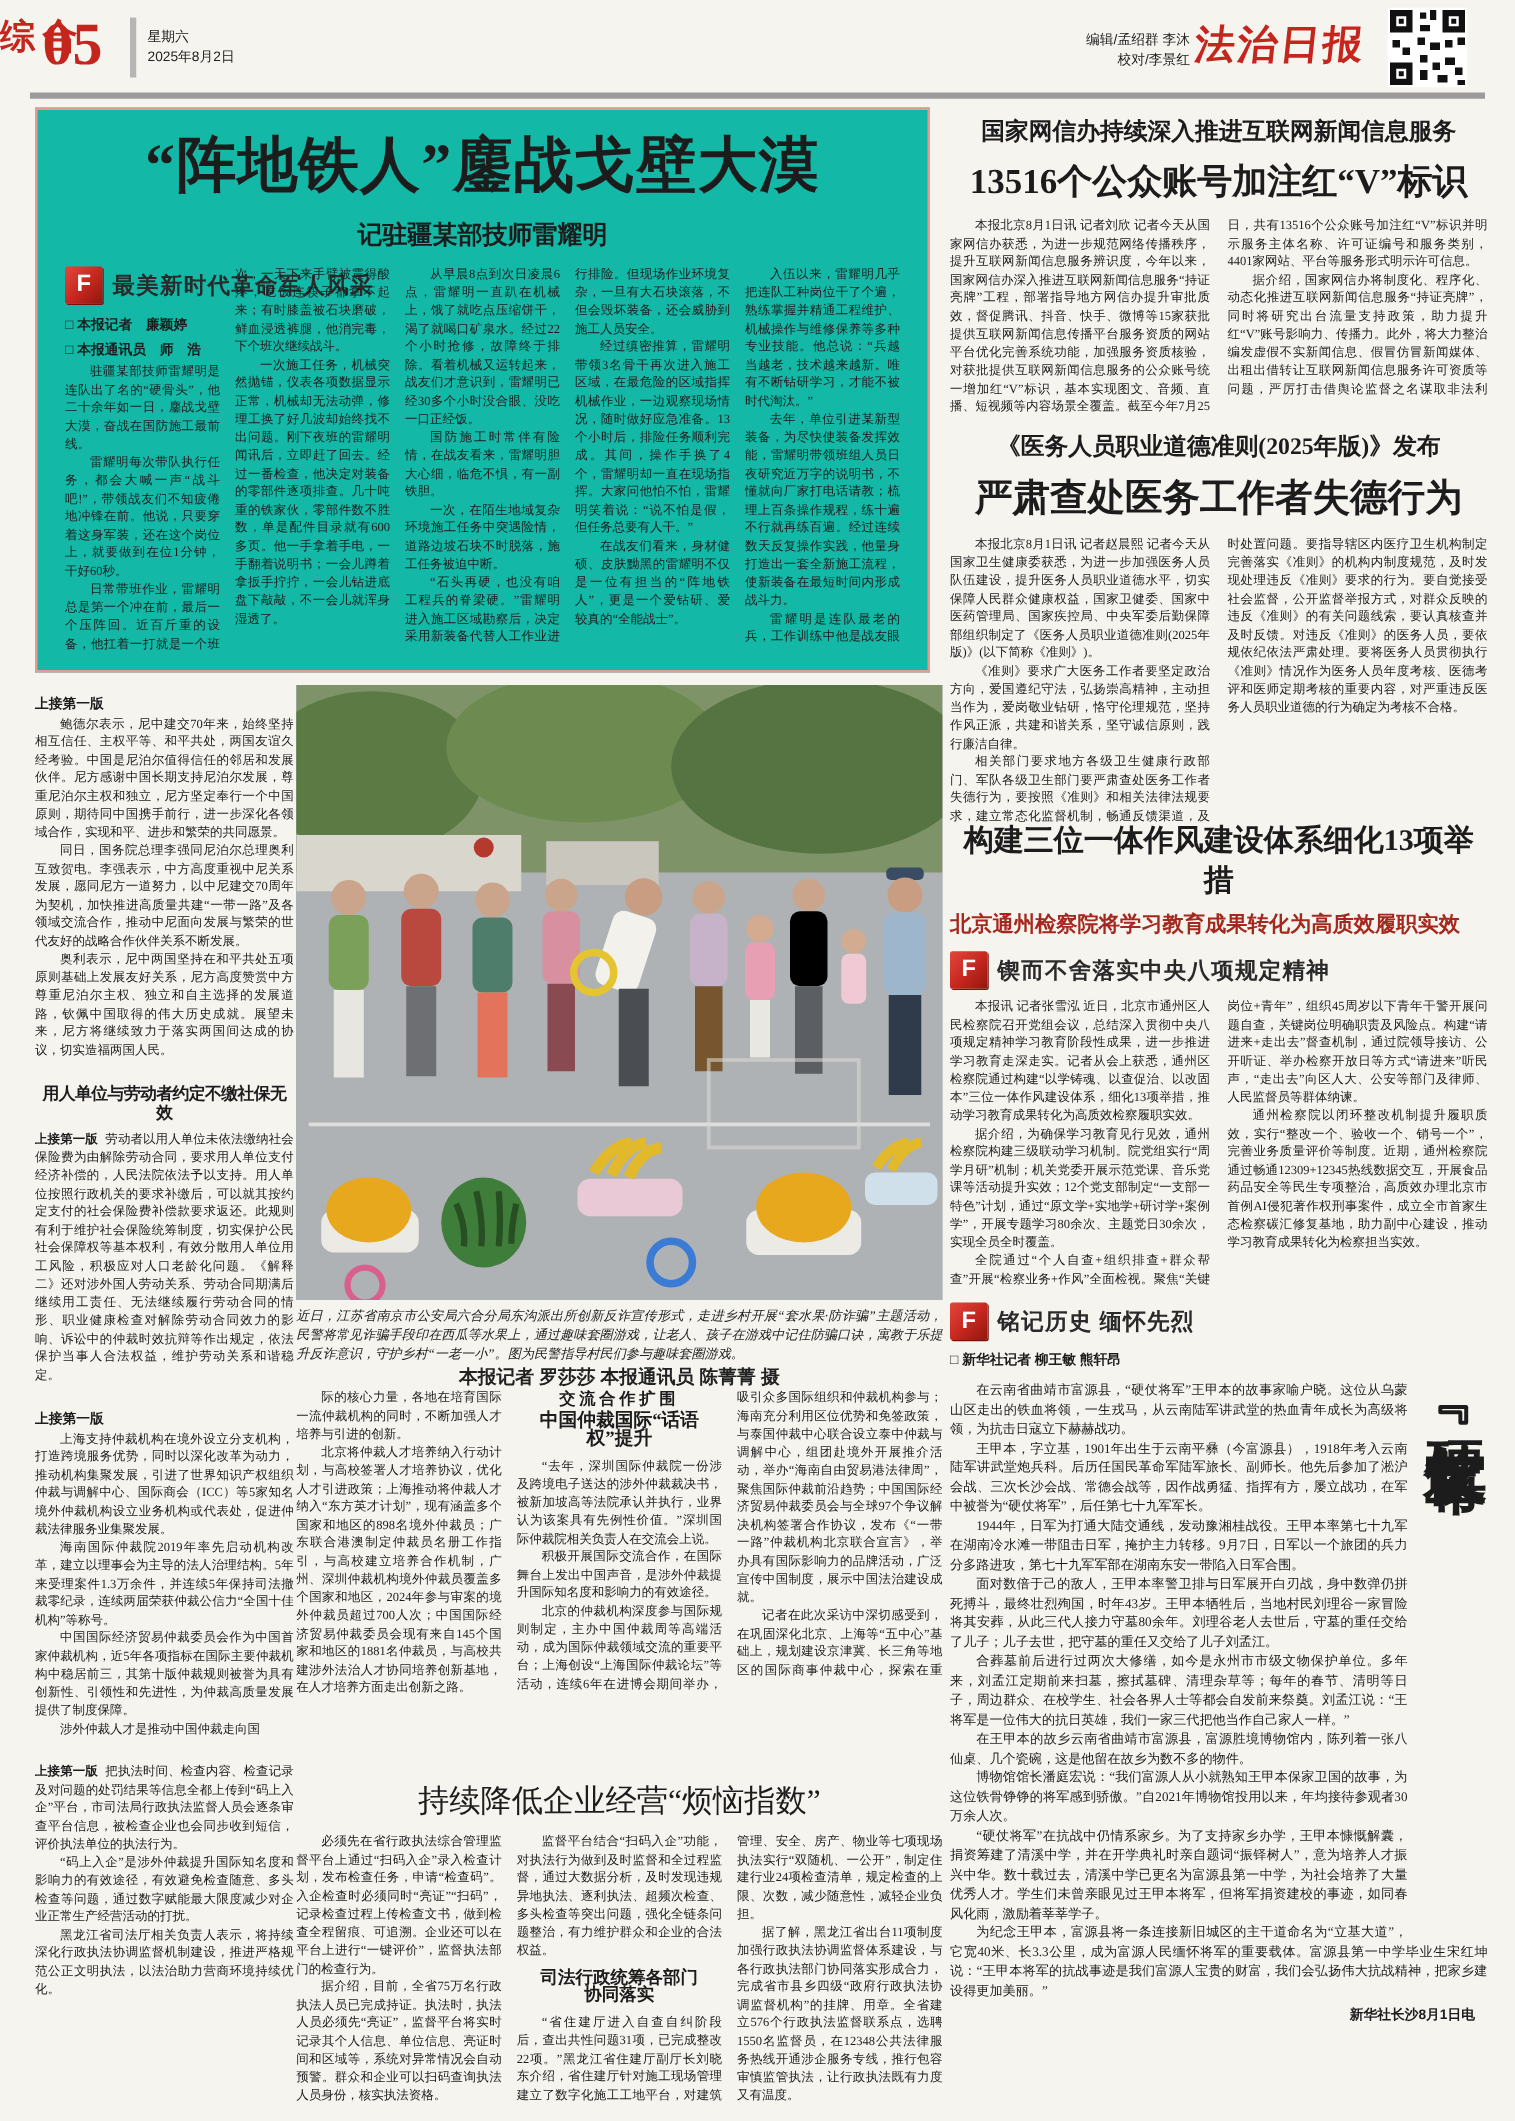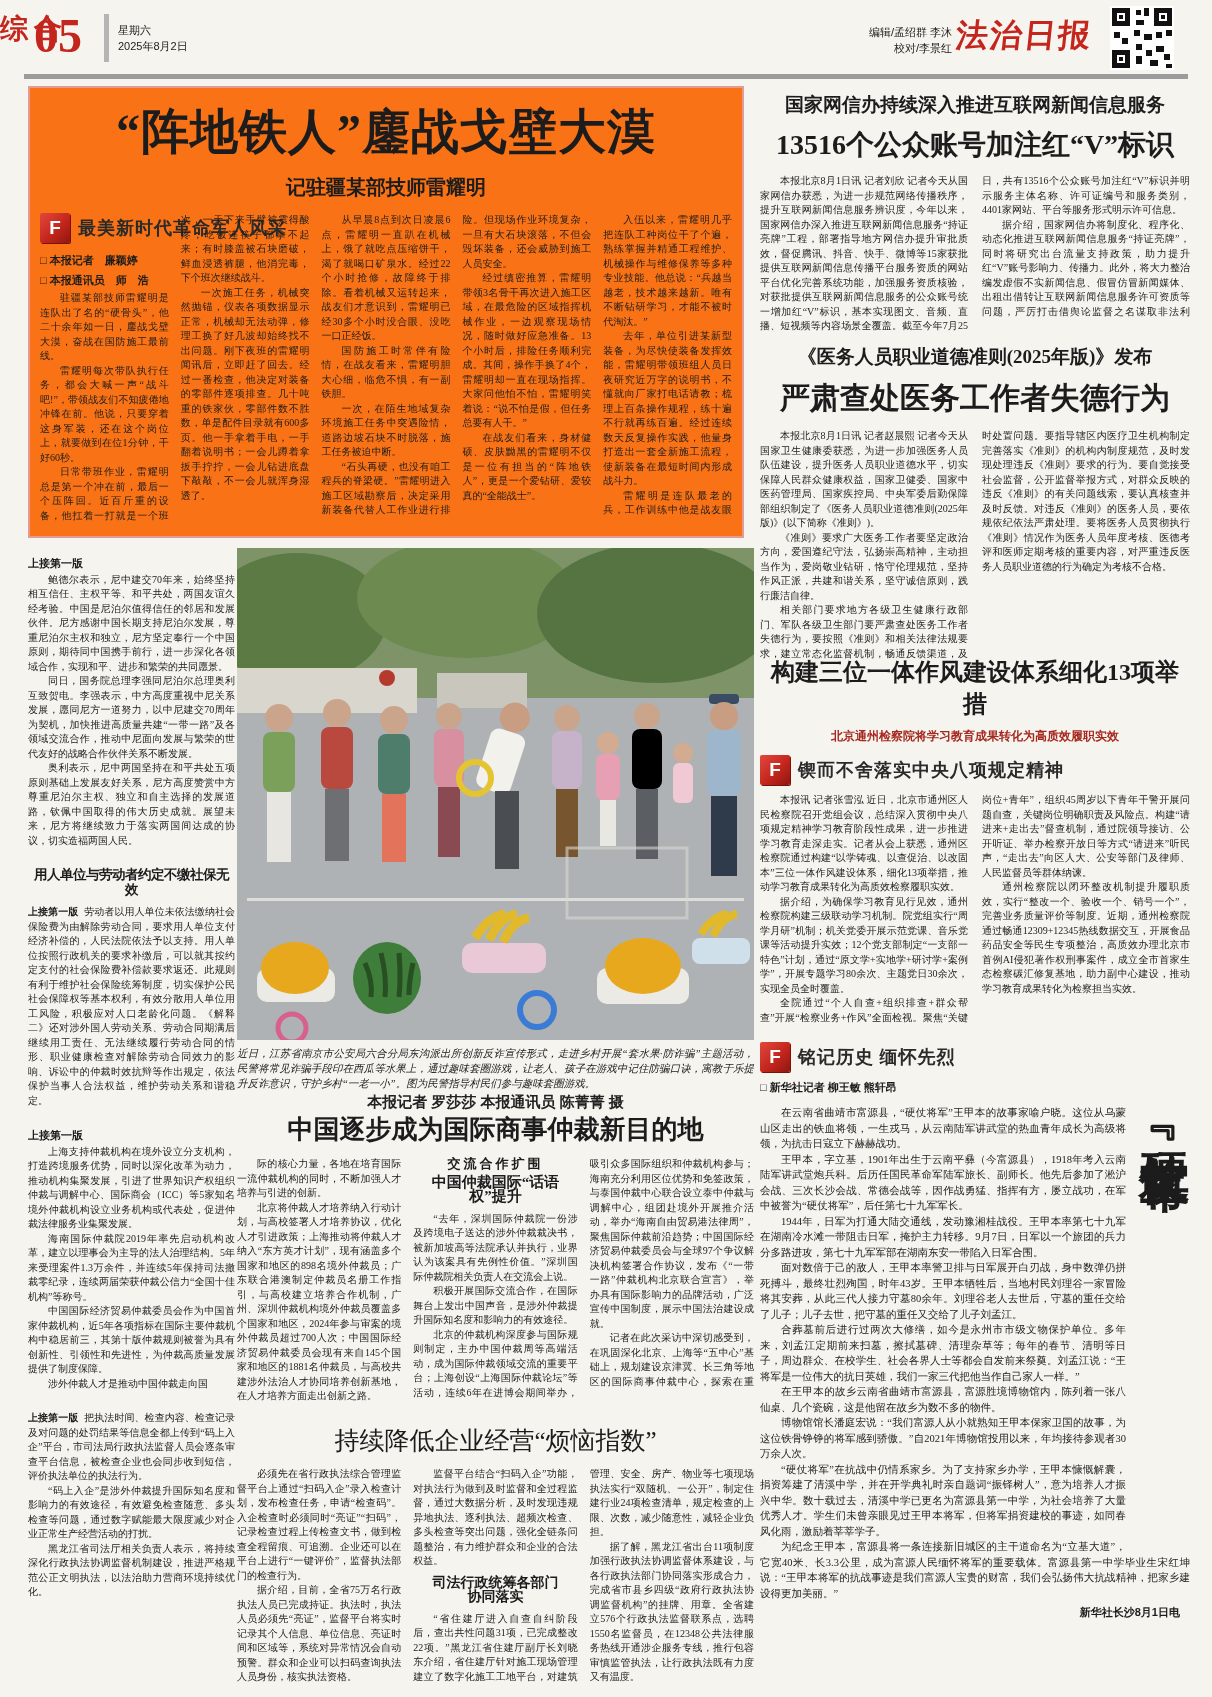--- a/index.html
+++ b/index.html
@@ -24,21 +24,21 @@
   .body10 { font-size:10px; line-height:14.5px; }
   .noindent { text-indent:0; }
   .lead-label { font-weight:bold; margin-right:6px; }
 
   
   .kicker-row { display:flex; align-items:center; gap:8px; margin-bottom:8px; break-inside:avoid; }
   .cube { width:30px; height:30px; flex:0 0 30px; background:linear-gradient(135deg,#e2473c 0%,#c4261d 55%,#8f170f 100%); border-radius:2px; color:#fff; font-weight:900; font-size:19px; display:flex; align-items:center; justify-content:center; font-family:"Liberation Sans",sans-serif; box-shadow:1px 1px 0 #7a120c; }
   .kicker-text { font-size:18px; font-weight:bold; color:#2a2a2a; letter-spacing:1px; white-space:nowrap; }
 
   
-  .mainbox { position:absolute; left:28px; top:86px; width:716px; height:452px; border:2px solid #e39b92; background:#f97316; padding:8px 10px; }
+  .mainbox { position:absolute; left:28px; top:86px; width:716px; height:452px; border:2px solid #e39b92; background:#14b8a6; padding:8px 22px; }
   .main-hl { text-align:center; font-size:48px; font-weight:900; letter-spacing:1px; margin-top:4px; }
   .main-sub { text-align:center; font-size:20px; font-weight:bold; margin:10px 0 12px; }
   .main-body { column-count:5; column-gap:12px; height:318px; }
   .byline-line { font-size:11px; font-weight:bold; line-height:18px; text-indent:0; margin-bottom:2px; font-family:"Liberation Sans",sans-serif; }
 
   
   .sidebar { position:absolute; left:28px; top:556px; width:207px; height:1134px; overflow:hidden; }
   .sb-block { margin-bottom:20px; }
   .sb-label { font-weight:900; font-size:11px; margin-bottom:2px; }
   .sb-hl { text-align:center; font-size:13.5px; font-weight:900; margin:6px 0 8px; letter-spacing:-0.5px; }
@@ -67,21 +67,21 @@
   .artv-hl { text-align:center; font-size:28px; font-weight:900; margin:8px 0 10px; }
   .artv-body { column-count:2; column-gap:14px; height:168px; }
 
   .med { position:absolute; left:760px; top:344px; width:430px; height:330px; }
   .med-kicker { text-align:center; font-size:19px; font-weight:bold; }
   .med-hl { text-align:center; font-size:30px; font-weight:900; margin:8px 0 10px; }
   .med-body { column-count:2; column-gap:14px; height:238px; }
 
   .tz { position:absolute; left:760px; top:656px; width:430px; height:352px; }
   .tz-hl { text-align:center; font-size:24px; font-weight:900; }
-  .tz-sub { text-align:center; font-size:12px; font-weight:bold; color:#a5281e; margin:8px 0 10px; }
+  .tz-sub { text-align:left; font-size:17px; font-weight:bold; color:#a5281e; margin:8px 0 10px; }
   .tz-kicker { margin:2px 0 8px; }
   .tz-body { column-count:2; column-gap:14px; height:236px; }
 
   .wang { position:absolute; left:760px; top:1042px; width:430px; height:648px; }
   .wang-byline { font-size:11px; font-weight:bold; font-family:"Liberation Sans",sans-serif; margin:4px 0 10px; }
   .wang-body { font-size:10.5px; line-height:15.5px; text-align:justify; height:600px; overflow:hidden; }
   .vtitle { float:right; writing-mode:vertical-rl; height:432px; margin:4px 0 10px 14px; text-align:start; }
   .vtitle .big { font-size:50px; font-weight:900; letter-spacing:4px; line-height:1; }
   .vtitle .small { font-size:24px; font-weight:900; margin-top:14px; padding-top:8px; }
   .dateline { text-align:right; font-weight:bold; font-size:11px; padding-right:10px; margin-top:4px; font-family:"Liberation Sans",sans-serif; }
@@ -243,21 +243,20 @@
       <circle cx="55" cy="480" r="14" fill="none" stroke="#d85f8e" stroke-width="5"></circle>
     </g>
   </svg>
 </div>
 <div class="caption">
   <span>近日，江苏省南京市公安局六合分局东沟派出所创新反诈宣传形式，走进乡村开展“套水果·防诈骗”主题活动，民警将常见诈骗手段印在西瓜等水果上，通过趣味套圈游戏，让老人、孩子在游戏中记住防骗口诀，寓教于乐提升反诈意识，守护乡村“一老一小”。图为民警指导村民们参与趣味套圈游戏。</span>
   <div class="credit">本报记者 罗莎莎 本报通讯员 陈菁菁 摄</div>
 </div>
 
 <div class="arb">
-  <div class="arb-hl">中国逐步成为国际商事仲裁新目的地</div>
   <div class="arb-body cols body10">
     <div class="plist"><p class="para">际的核心力量，各地在培育国际一流仲裁机构的同时，不断加强人才培养与引进的创新。</p><p class="para">北京将仲裁人才培养纳入行动计划，与高校签署人才培养协议，优化人才引进政策；上海推动将仲裁人才纳入“东方英才计划”，现有涵盖多个国家和地区的898名境外仲裁员；广东联合港澳制定仲裁员名册工作指引，与高校建立培养合作机制，广州、深圳仲裁机构境外仲裁员覆盖多个国家和地区，2024年参与审案的境外仲裁员超过700人次；中国国际经济贸易仲裁委员会现有来自145个国家和地区的1881名仲裁员，与高校共建涉外法治人才协同培养创新基地，在人才培养方面走出创新之路。</p></div>
     <div class="subsec">
       <div class="l1">交流合作扩围</div>
       <div class="l2">中国仲裁国际“话语权”提升</div>
     </div>
     <div class="plist"><p class="para">“去年，深圳国际仲裁院一份涉及跨境电子送达的涉外仲裁裁决书，被新加坡高等法院承认并执行，业界认为该案具有先例性价值。”深圳国际仲裁院相关负责人在交流会上说。</p><p class="para">积极开展国际交流合作，在国际舞台上发出中国声音，是涉外仲裁提升国际知名度和影响力的有效途径。</p><p class="para">北京的仲裁机构深度参与国际规则制定，主办中国仲裁周等高端活动，成为国际仲裁领域交流的重要平台；上海创设“上海国际仲裁论坛”等活动，连续6年在进博会期间举办，吸引众多国际组织和仲裁机构参与；海南充分利用区位优势和免签政策，与泰国仲裁中心联合设立泰中仲裁与调解中心，组团赴境外开展推介活动，举办“海南自由贸易港法律周”，聚焦国际仲裁前沿趋势；中国国际经济贸易仲裁委员会与全球97个争议解决机构签署合作协议，发布《“一带一路”仲裁机构北京联合宣言》，举办具有国际影响力的品牌活动，广泛宣传中国制度，展示中国法治建设成就。</p><p class="para">记者在此次采访中深切感受到，在巩固深化北京、上海等“五中心”基础上，规划建设京津冀、长三角等地区的国际商事仲裁中心，探索在重庆、西安等地开展区域性国际商事仲裁中心建设，构建合理发展格局。</p></div>
   </div>
 </div>
 

